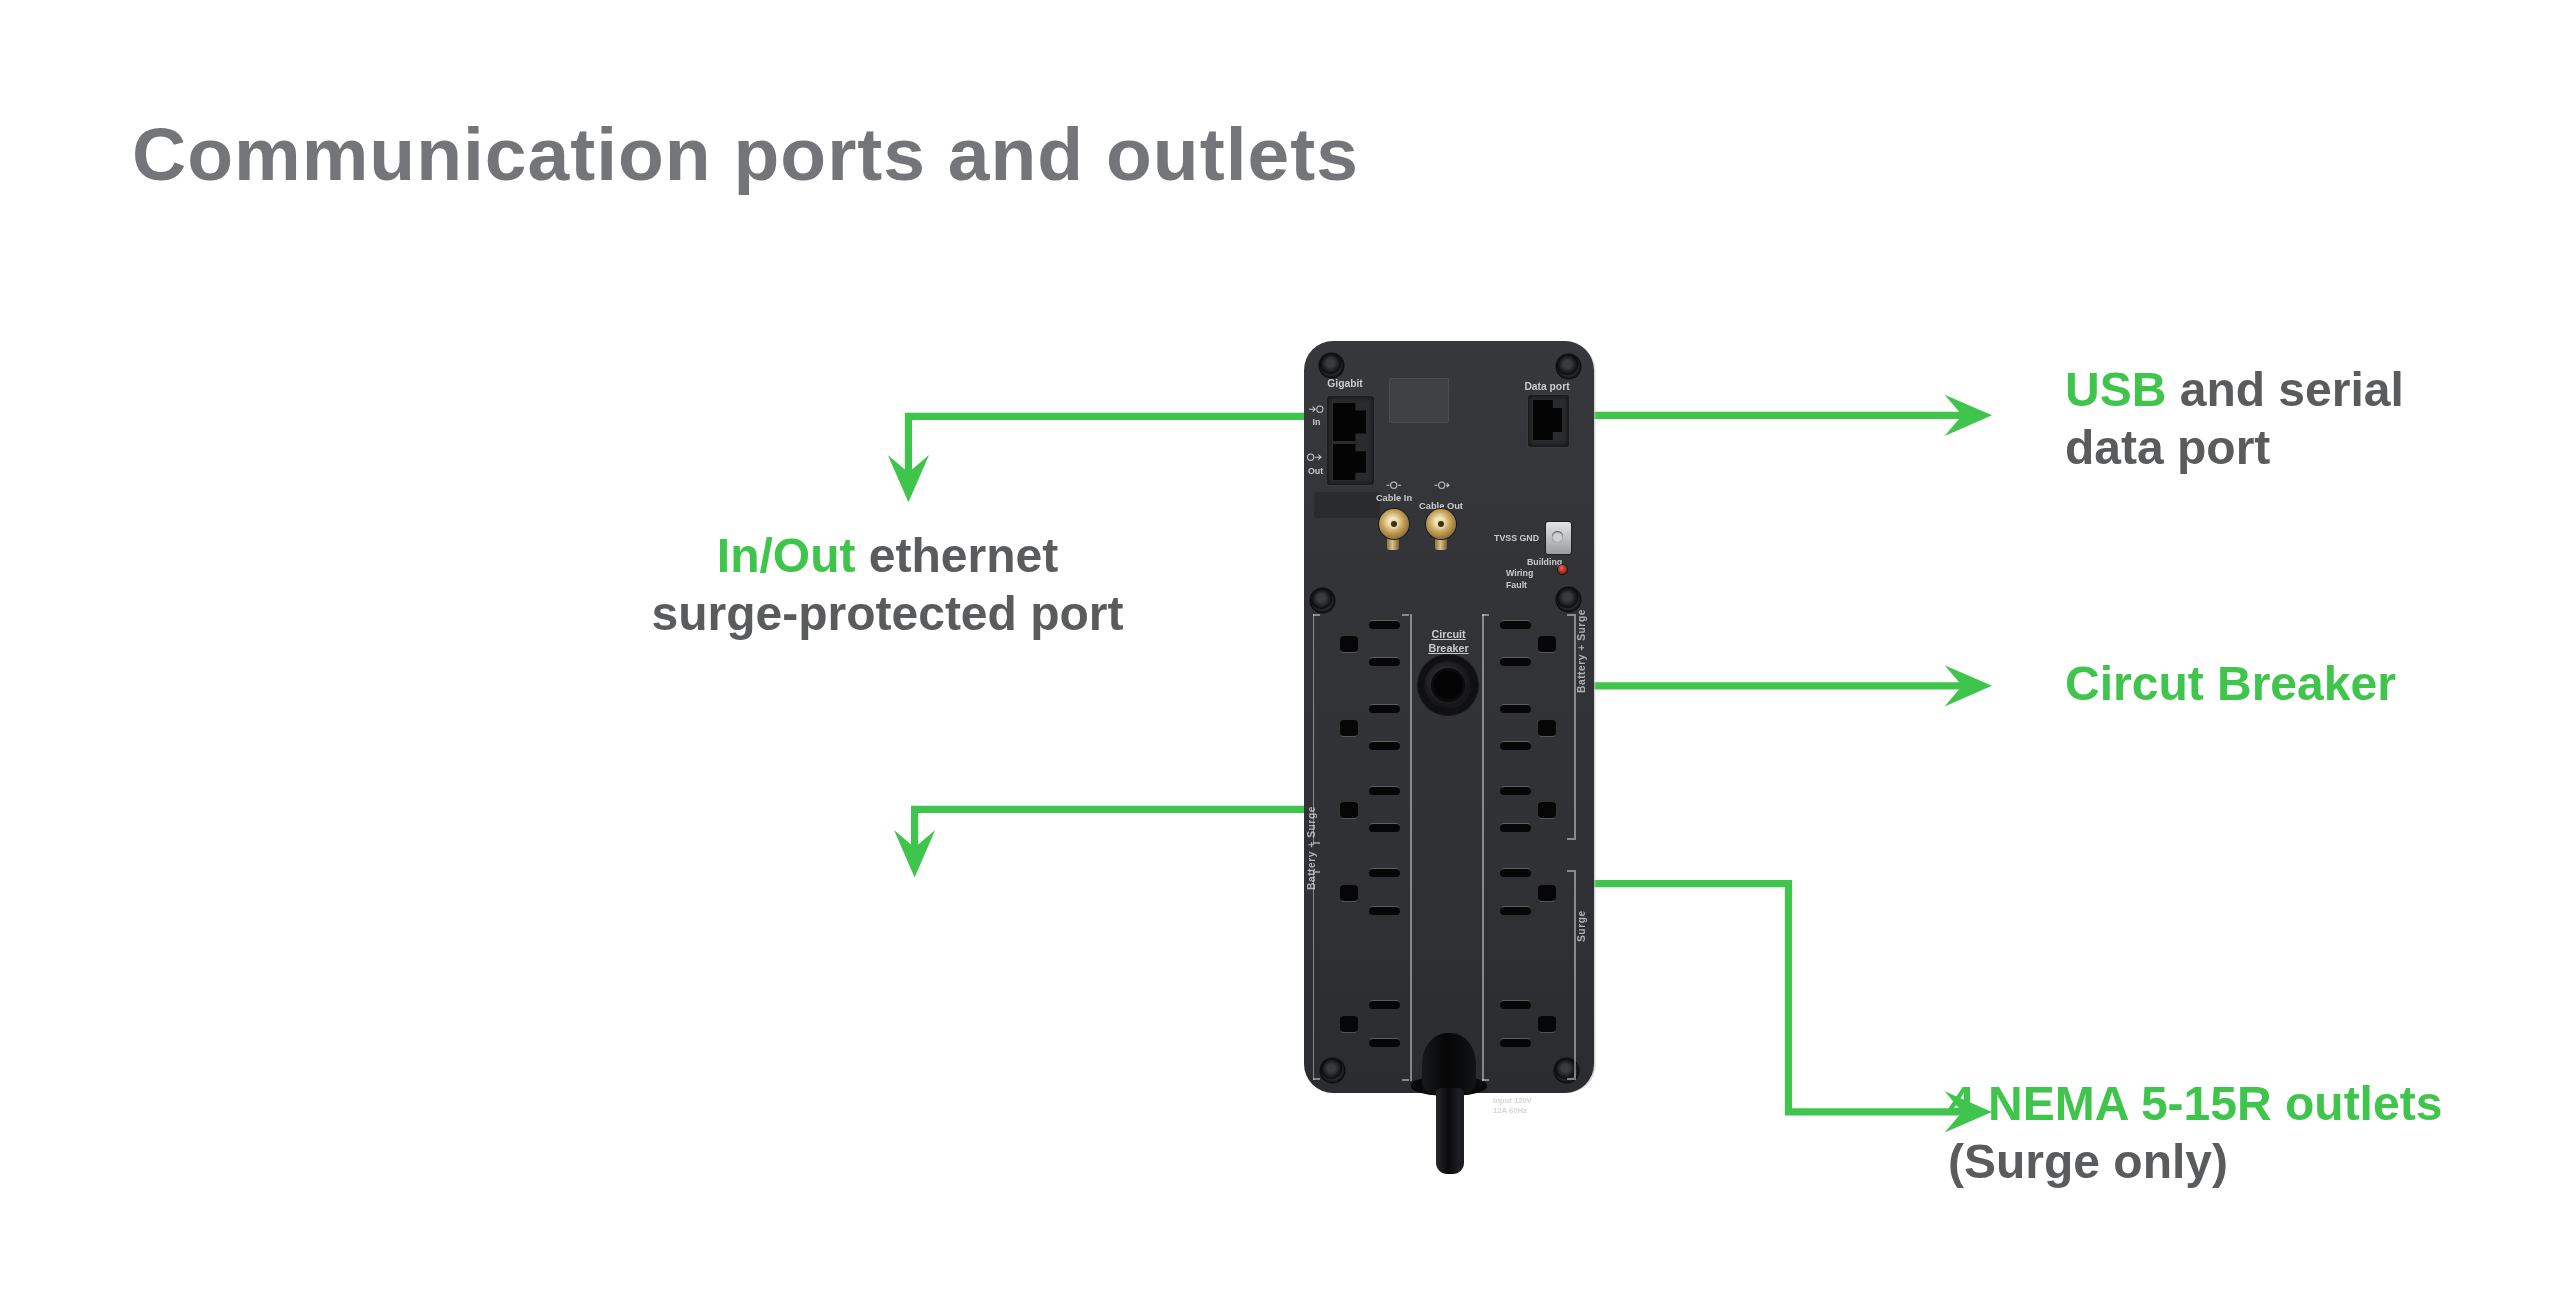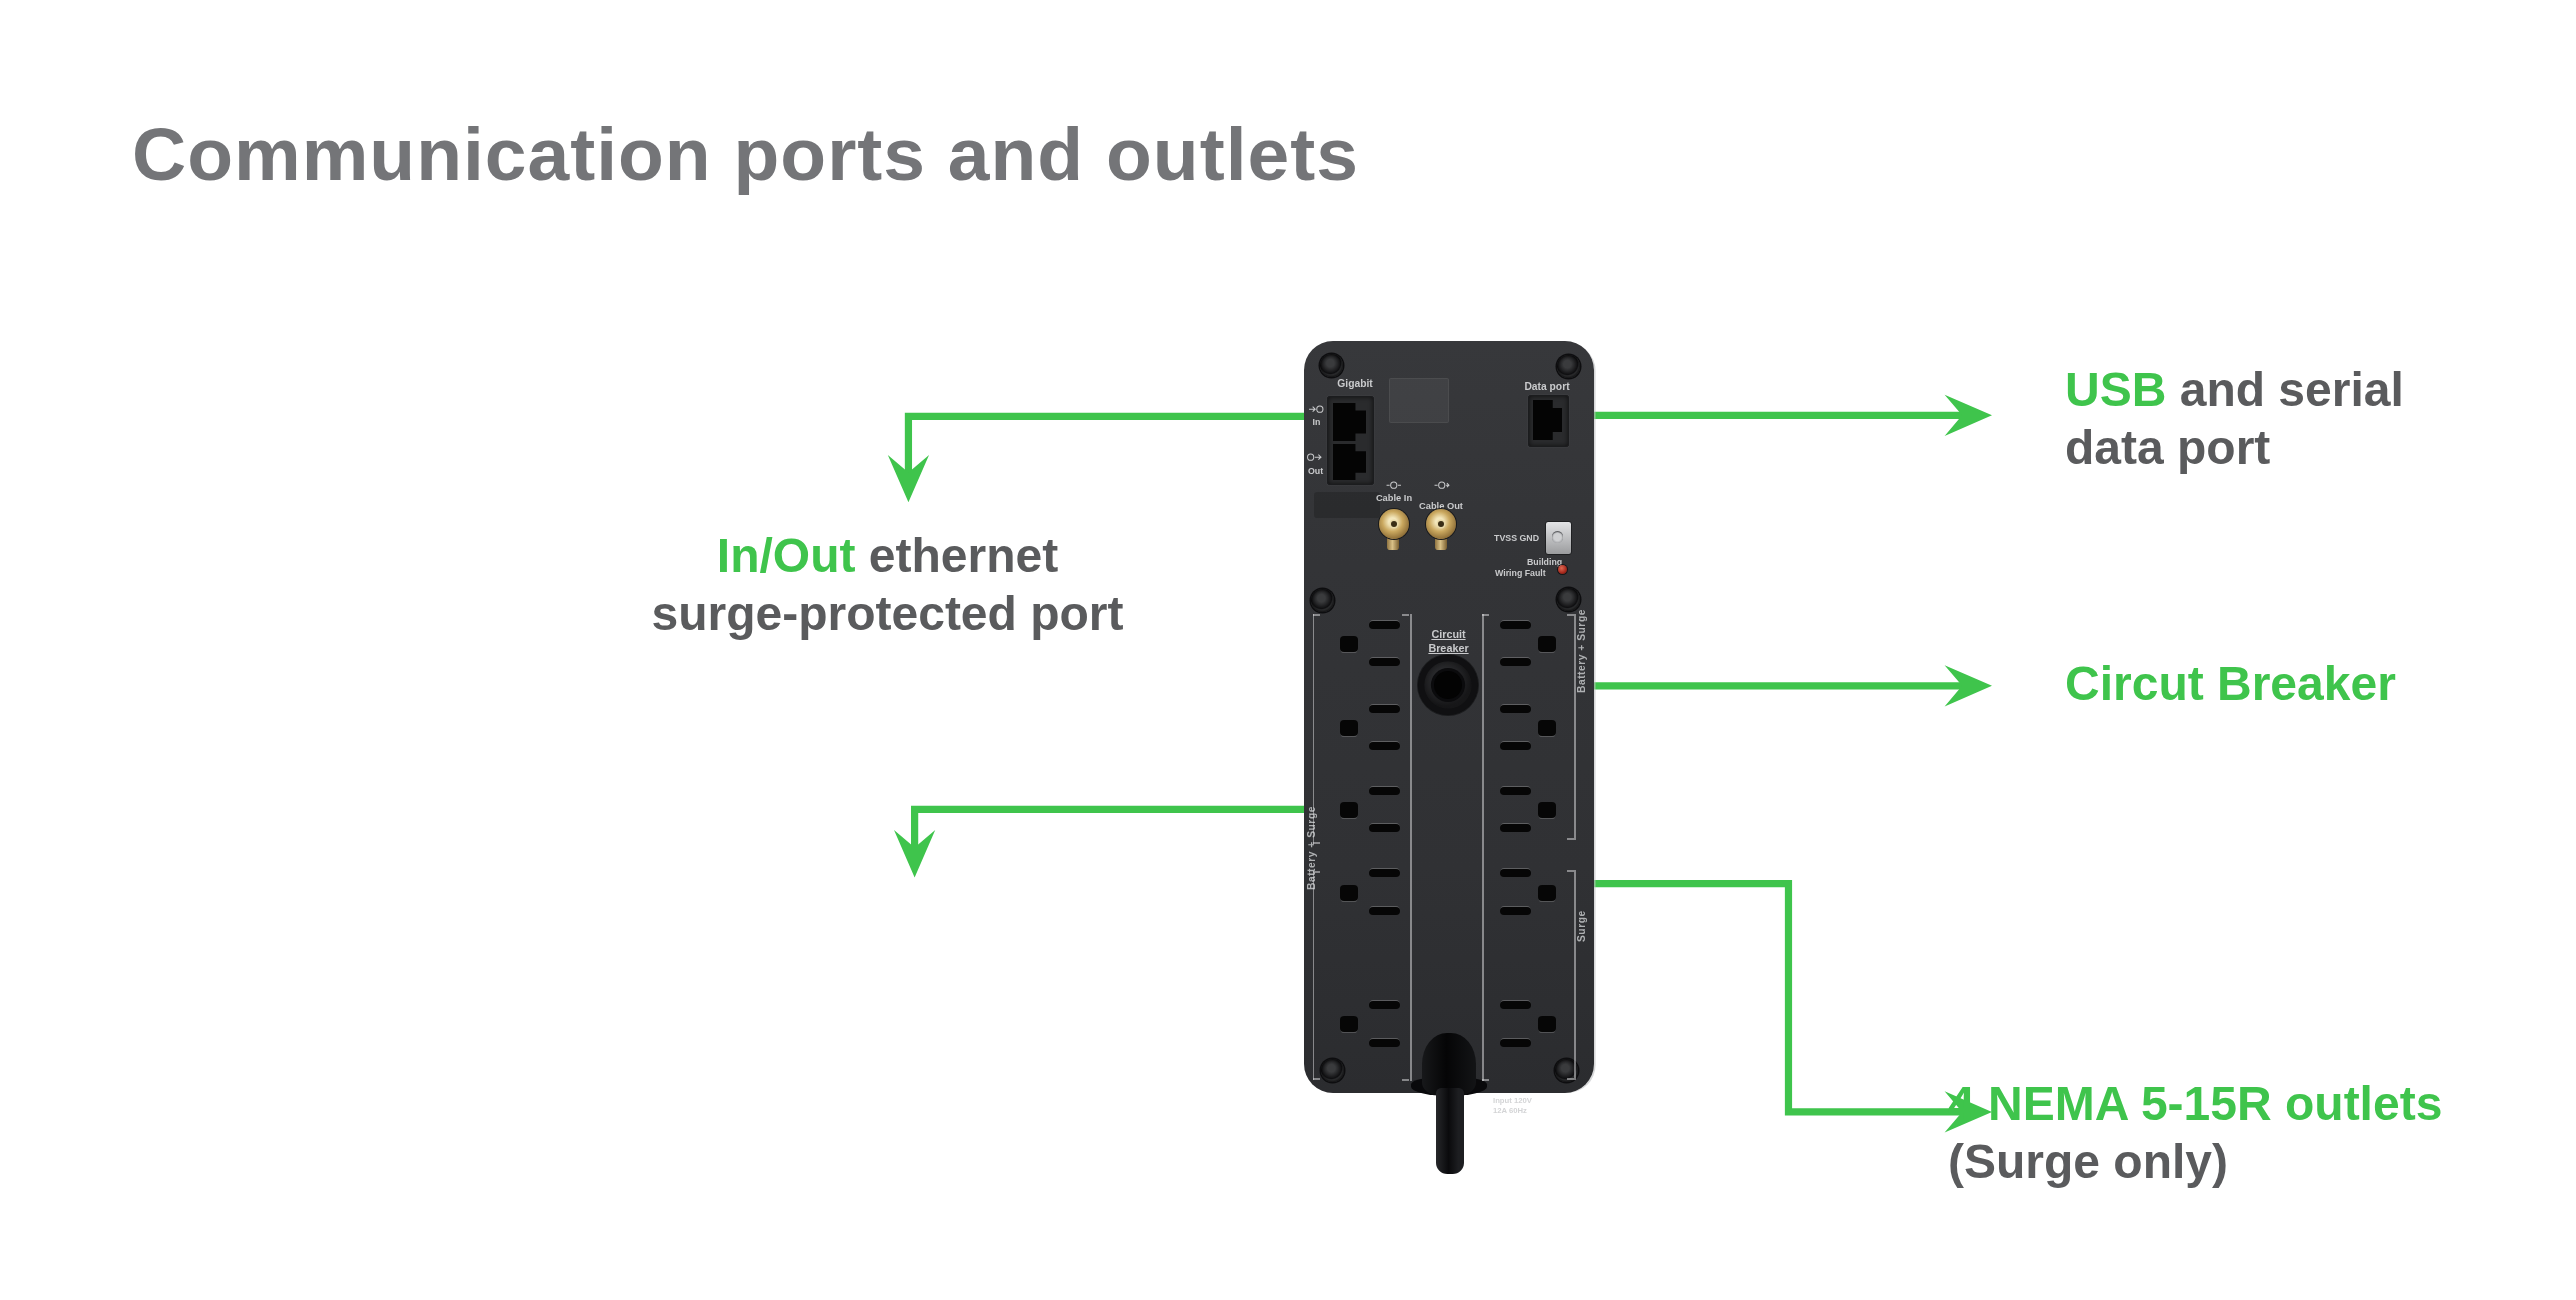--- a/index.html
+++ b/index.html
@@ -93,21 +93,21 @@
       <path d="M1763 975 L1723 883 L1763 917 L1803 883 Z"></path>
       <path d="M1775 1703 L1735 1611 L1775 1645 L1815 1611 Z"></path>
       <path d="M3866 806 L3774 766 L3808 806 L3774 846 Z"></path>
       <path d="M3866 1331 L3774 1291 L3808 1331 L3774 1371 Z"></path>
       <path d="M3866 2158 L3774 2118 L3808 2158 L3774 2198 Z"></path>
     </g>
   </svg>
 
   <div id="device">
 
-    <div class="panel-text" style="left:15px; top:37px; width:72px; font-size:10.3px;">Gigabit</div>
+    <div class="panel-text" style="left:5px; top:37px; width:72px; font-size:10.3px;">Gigabit</div>
     <div class="jack-frame" style="left:23px; top:55px; width:45px; height:87px;"></div>
     <div class="jack-open" style="left:29px; top:62px; width:33px; height:38px;"></div>
     <div class="jack-open" style="left:29px; top:103px; width:33px; height:36px;"></div>
     <svg class="tiny-icon" style="left:4.1px; top:63px;" width="16.5" height="10.3" viewBox="0 0 32 20">
       <circle cx="23" cy="10" r="6" fill="none" stroke="#c9cacc" stroke-width="2"></circle>
       <path d="M2 10 h12 M9 5 l5 5 -5 5" stroke="#c9cacc" stroke-width="2" fill="none"></path>
     </svg>
     <div class="panel-text" style="left:1px; top:76px; width:23px; font-size:8.8px;">In</div>
     <svg class="tiny-icon" style="left:2.1px; top:111px;" width="16.5" height="10.3" viewBox="0 0 32 20">
       <circle cx="9" cy="10" r="6" fill="none" stroke="#c9cacc" stroke-width="2"></circle>
@@ -136,21 +136,21 @@
     </svg>
     <div class="panel-text" style="left:111px; top:152px; width:52px; font-size:9.3px;margin-top:8px;">Cable Out</div>
     <div class="coax-stem" style="left:131px; top:196px;"></div>
     <div class="coax" style="left:122px; top:168px;"></div>
 
     <div class="panel-text" style="left:183px; top:192px; width:52px; font-size:8.8px; text-align:right;">TVSS GND</div>
     <div class="tvss-plate" style="left:241px; top:180px;"></div>
 
     <div class="panel-text" style="left:191px; top:216px; width:57px; font-size:8.8px; line-height:11.3px; text-align:left;">
       <span style="position:static; display:block;padding-left:32px;">Building</span>
-      <span style="position:static; display:block;">Wiring Fault</span>
+      <span style="position:static; display:block;margin-left:11px;">Wiring Fault</span>
     </div>
     <div class="led" style="left:254px; top:224px;"></div>
 
     <div class="panel-text" style="left:106px; top:286px; width:77px; font-size:10.8px; line-height:14px;text-decoration:underline;">
       <span style="position:static; display:block;">Circuit</span>
       <span style="position:static; display:block;">Breaker</span>
     </div>
     <div class="breaker" style="left:114px; top:314px;"></div>
 
     <div class="vlabel" style="left:2.1px; top:446px; height:103px;">Battery + Surge</div>

